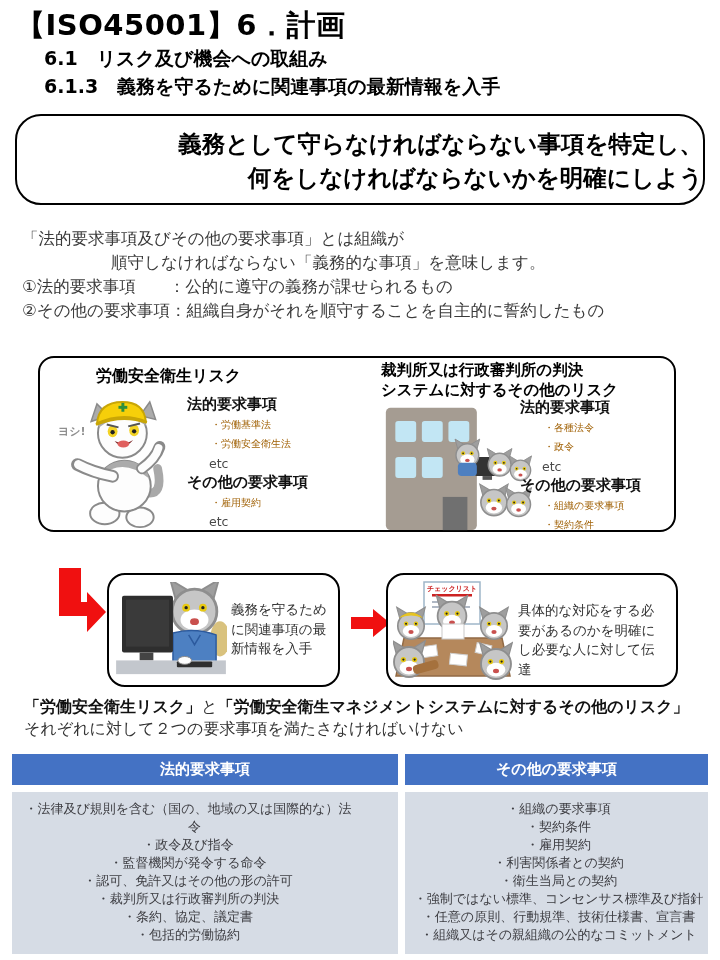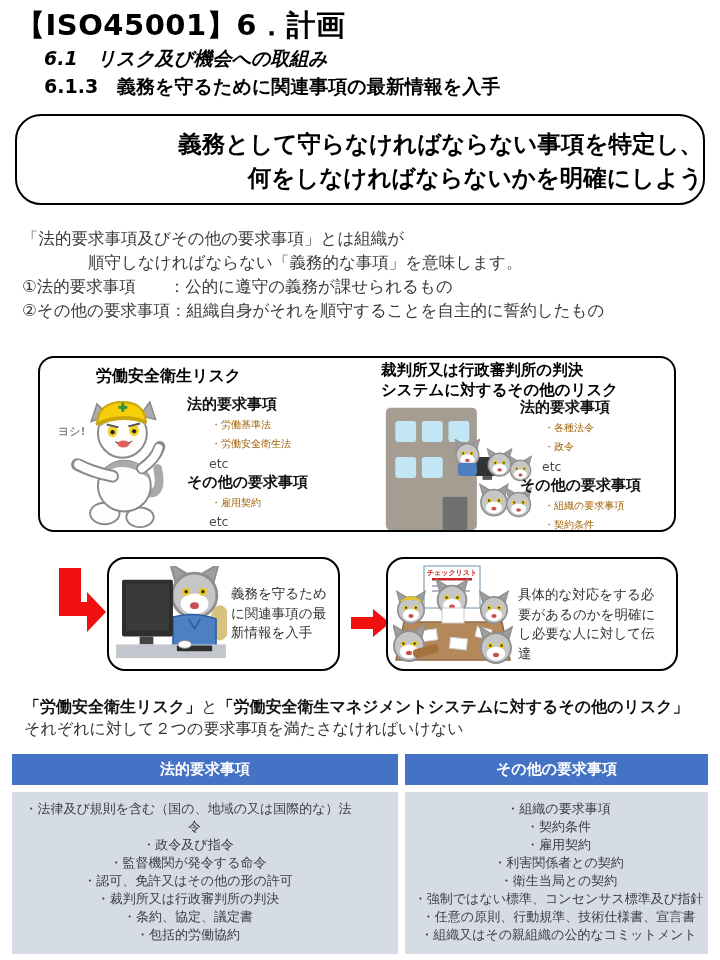--- a/index.html
+++ b/index.html
@@ -6,47 +6,47 @@
   html,body { background:#fff; }
   .page {
     position:relative; width:720px; height:960px; background:#ffffff;
     font-family:"DejaVu Sans","Liberation Sans",sans-serif; color:#000;
     overflow:hidden;
   }
   .abs { position:absolute; }
 
   
   .hdr-title { left:16px; top:6px; font-size:29px; font-weight:bold; letter-spacing:0.5px; }
-  .hdr-sub1  { left:44px; top:46px; font-size:19px; font-weight:bold;font-style:italic; }
+  .hdr-sub1  { left:44px; top:46px; font-size:19px; font-weight:bold; }
   .hdr-sub2  { left:44px; top:74px; font-size:19px; font-weight:bold; }
 
   
   .keybox {
     left:15px; top:114px; width:690px; height:91px;
     border:2.5px solid #000; border-radius:26px;
     text-align:right; font-weight:bold; font-size:23.5px;
     padding-top:11px; line-height:34px;
   }
 
   
   .intro { left:22px; top:227px; font-size:16.5px; color:#3a3a3a; line-height:24px; width:690px; }
-  .intro .l2 { margin-left:66px; }
+  .intro .l2 { margin-left:89px; }
 
   
   .bigbox { left:38px; top:356px; width:638px; height:176px; border:2px solid #000; border-radius:16px; }
   .bb-ltitle { left:56px; top:8px;  font-size:16px;  font-weight:bold; }
   .bb-rtitle { left:341px; top:3px; font-size:15.5px; font-weight:bold; line-height:19.5px; width:300px; }
   .bb-list  { line-height:19.5px; }
   .bb-list .h   { font-size:15px; font-weight:bold; color:#111; }
   .bb-list .i   { font-size:10px; color:#a16207;margin-left:24px; }
   .bb-list .etc { font-size:12.5px; color:#4a4a4a; padding-left:22px; }
   .speech { left:18px; top:66px; font-size:11px; font-weight:bold; color:#8f8f8f; }
 
   
-  .pbox { border:2px solid #000; border-radius:18px; background:#fff; }
+  .pbox { border:2px solid #000; border-radius:18px; background:#fff;margin-top:16px; }
   .box1 { left:107px; top:557px; width:233px; height:114px; }
   .box2 { left:386px; top:557px; width:292px; height:114px; }
   .ptext { font-size:13.5px; line-height:19.5px; color:#333; }
 
   
   .summary { left:24px; top:696px; font-size:16px; line-height:21.5px; color:#333; width:690px; }
   .summary b { color:#111; }
 
   
   .tbl { left:12px; top:754px; width:696px; }

